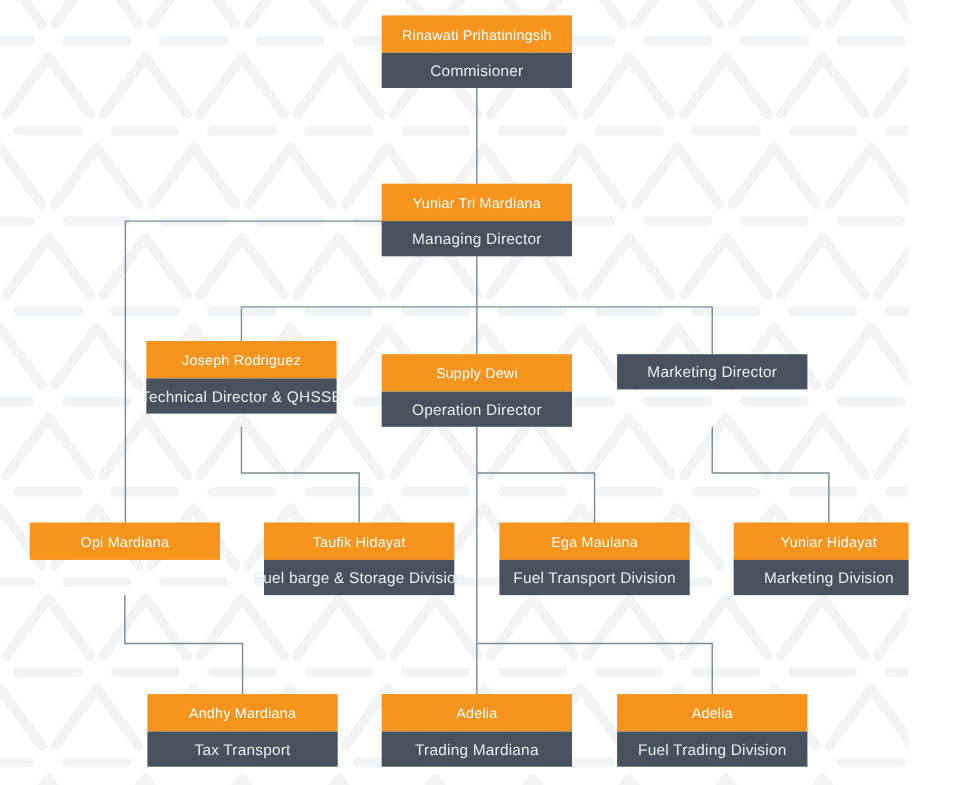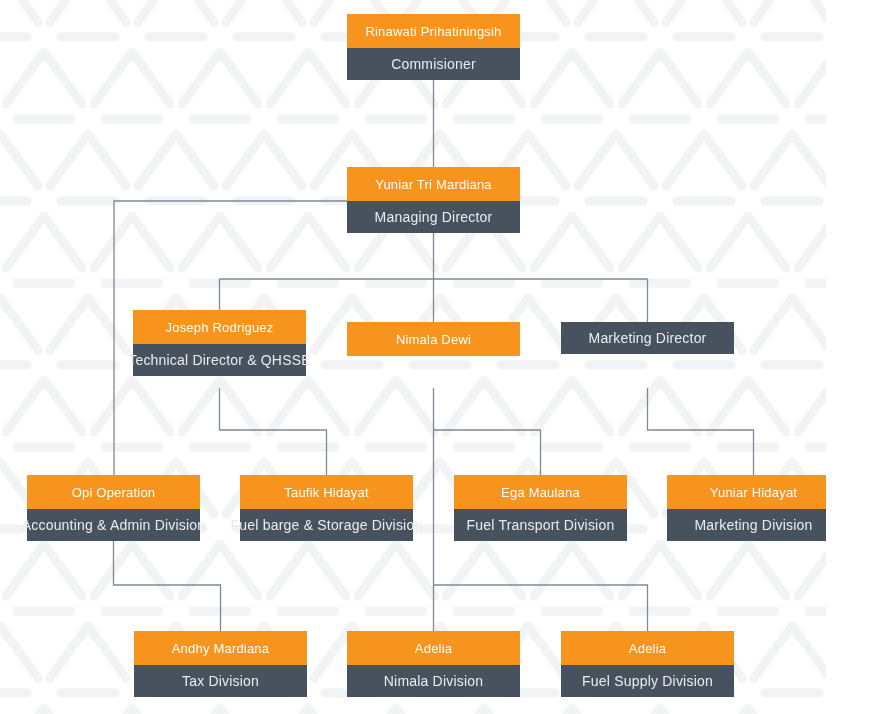--- a/index.html
+++ b/index.html
@@ -67,49 +67,49 @@
   <div class="node" style="left:347px;top:167px">
     <div class="name">Yuniar Tri Mardiana</div>
     <div class="role">Managing Director</div>
   </div>
 
   <div class="node" style="left:133px;top:310px">
     <div class="name">Joseph Rodriguez</div>
     <div class="role">Technical Director &amp; QHSSE</div>
   </div>
   <div class="node" style="left:347px;top:322px">
-    <div class="name">Nimala Dewi</div>
+    <div class="name">Supply Dewi</div>
+    <div class="role">Operation Director</div>
   </div>
   <div class="node" style="left:561px;top:322px">
     <div class="role">Marketing Director</div>
   </div>
 
   <div class="node" style="left:27px;top:475px">
-    <div class="name">Opi Operation</div>
-    <div class="role">Accounting &amp; Admin Division</div>
+    <div class="name">Opi Mardiana</div>
   </div>
   <div class="node" style="left:240px;top:475px">
     <div class="name">Taufik Hidayat</div>
     <div class="role">Fuel barge &amp; Storage Division</div>
   </div>
   <div class="node" style="left:454px;top:475px">
     <div class="name">Ega Maulana</div>
     <div class="role">Fuel Transport Division</div>
   </div>
   <div class="node" style="left:667px;top:475px">
     <div class="name">Yuniar Hidayat</div>
     <div class="role">Marketing Division</div>
   </div>
 
   <div class="node" style="left:134px;top:631px">
     <div class="name">Andhy Mardiana</div>
-    <div class="role">Tax Division</div>
+    <div class="role">Tax Transport</div>
   </div>
   <div class="node" style="left:347px;top:631px">
     <div class="name">Adelia</div>
-    <div class="role">Nimala Division</div>
+    <div class="role">Trading Mardiana</div>
   </div>
   <div class="node" style="left:561px;top:631px">
     <div class="name">Adelia</div>
-    <div class="role">Fuel Supply Division</div>
+    <div class="role">Fuel Trading Division</div>
   </div>
 
 </div>
 
 </body></html>

